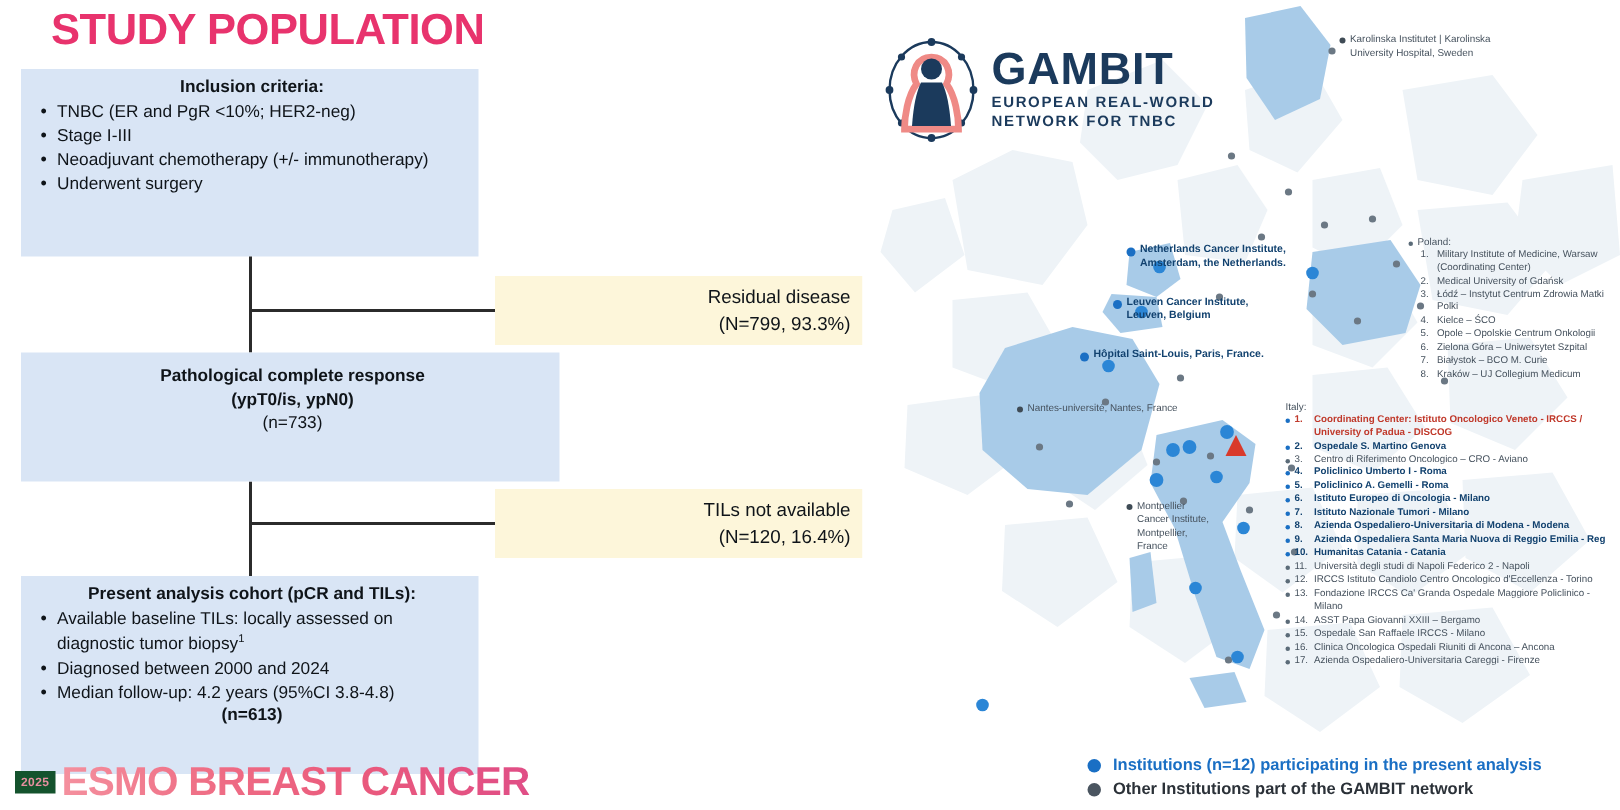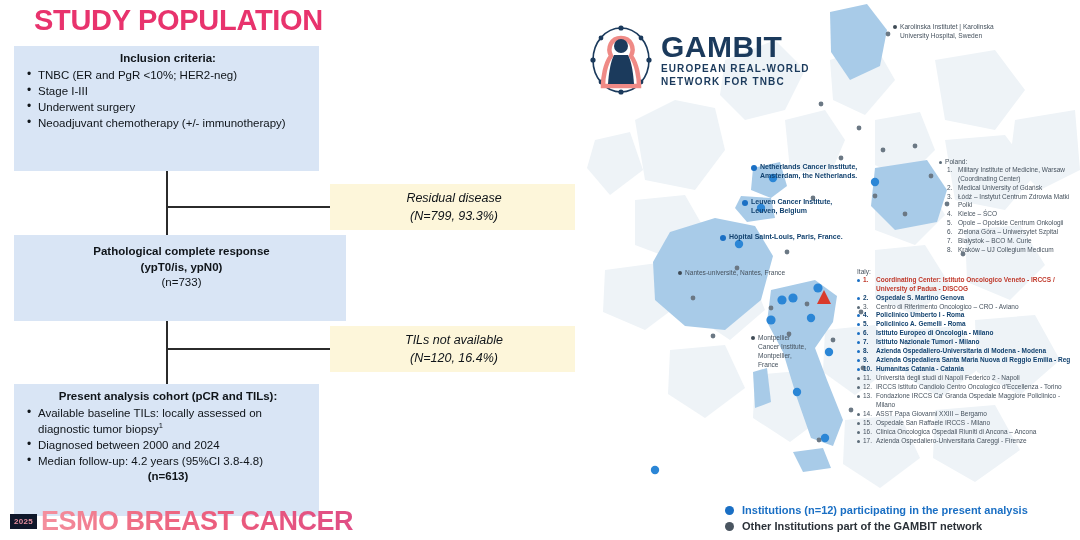--- a/index.html
+++ b/index.html
@@ -31,40 +31,40 @@
   .flow-box ul { list-style: none; margin: 1px 0 0 0; }
   .flow-box li {
     font-size: 11.5px; line-height: 1.32; padding-left: 13px; position: relative;
     margin-bottom: 1px;
   }
   .flow-box li:before {
     content: "•"; position: absolute; left: 2px; top: -1px; font-size: 12px;
   }
   .flow-box .n-line { text-align: center; font-size: 11.5px; margin-top: 1px; }
   .flow-box .n-line.bold { font-weight: bold; }
-  .flow-box .centered-text { text-align: center; font-size: 12.5px; line-height: 1.45; font-style: italic; }
+  .flow-box .centered-text { text-align: right; font-size: 12.5px; line-height: 1.45; }
   sup { font-size: 7.5px; vertical-align: super; }
 
   #box-inclusion { left: 14px; top: 46px; width: 305px; height: 125px; }
-  #box-pcr       { left: 14px; top: 235px; width: 332px; height: 86px; }
+  #box-pcr       { left: 14px; top: 235px; width: 359px; height: 86px; }
   #box-cohort    { left: 14px; top: 384px; width: 305px; height: 132px; }
   #box-residual  { left: 330px; top: 184px; width: 245px; height: 46px; }
   #box-tils      { left: 330px; top: 326px; width: 245px; height: 46px; }
 
   
   .line { position: absolute; background: #2b2b2b; }
   #v1 { left: 166px; top: 171px; width: 2px; height: 64px; }
   #h1 { left: 166px; top: 206px; width: 164px; height: 2px; }
   #v2 { left: 166px; top: 321px; width: 2px; height: 63px; }
   #h2 { left: 166px; top: 348px; width: 164px; height: 2px; }
 
   
   #esmo-footer { position: absolute; left: 10px; top: 505px; height: 32px; display: flex; align-items: center; }
   #esmo-year {
-    background: #0f172a; color: #e78f9f; font-weight: bold; font-size: 8px;
+    background: #14532d; color: #e78f9f; font-weight: bold; font-size: 8px;
     padding: 3px 4px; margin-right: 4px; letter-spacing: 0.3px;
   }
   #esmo-name {
     font-size: 27px; font-weight: bold; letter-spacing: -0.5px;
     background: linear-gradient(90deg, #f4909e 0%, #ef6f86 30%, #ea5a7c 62%, #e04e86 100%);
     -webkit-background-clip: text; background-clip: text; color: transparent;
   }
 
   
   #right-panel { position: absolute; left: 575px; top: 0; width: 505px; height: 540px; background: #ffffff; }
@@ -119,22 +119,22 @@
 
 <div id="left-panel">
 
   <div id="slide-title">STUDY POPULATION</div>
 
   <div class="flow-box" id="box-inclusion">
     <div class="bx-title">Inclusion criteria:</div>
     <ul>
       <li>TNBC (ER and PgR &lt;10%; HER2-neg)</li>
       <li>Stage I-III</li>
+      <li>Neoadjuvant chemotherapy (+/- immunotherapy)</li>
       <li>Underwent surgery</li>
-      <li>Neoadjuvant chemotherapy (+/- immunotherapy)</li>
     </ul>
   </div>
 
   <div class="line" id="v1"></div>
   <div class="line" id="h1"></div>
   <div class="line" id="v2"></div>
   <div class="line" id="h2"></div>
 
   <div class="flow-box yellow" id="box-residual">
     <div class="centered-text">Residual disease</div>

